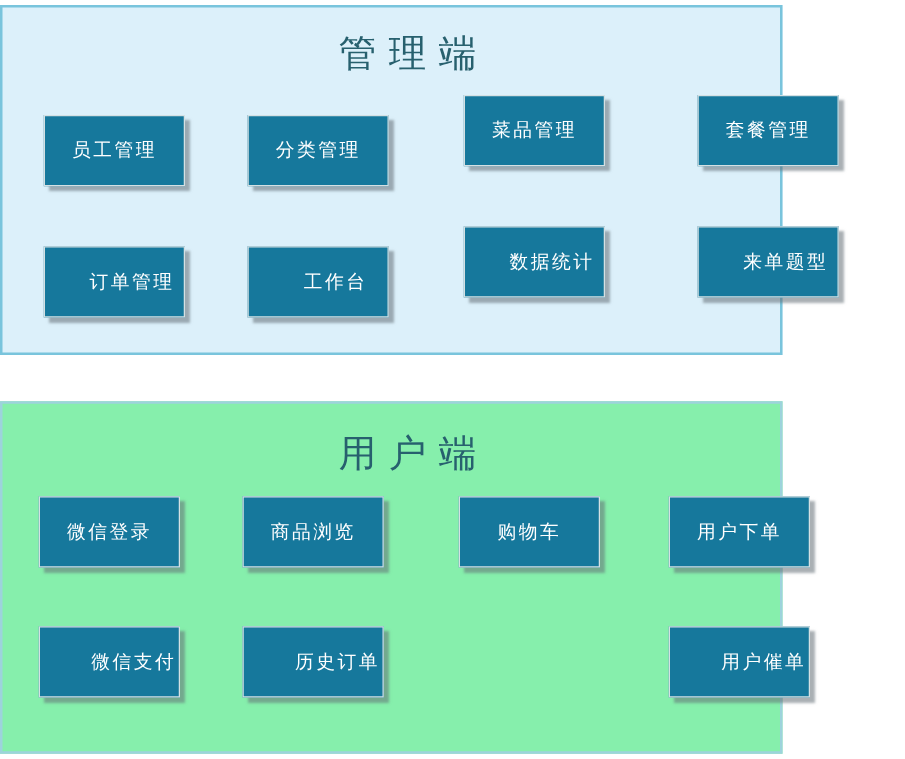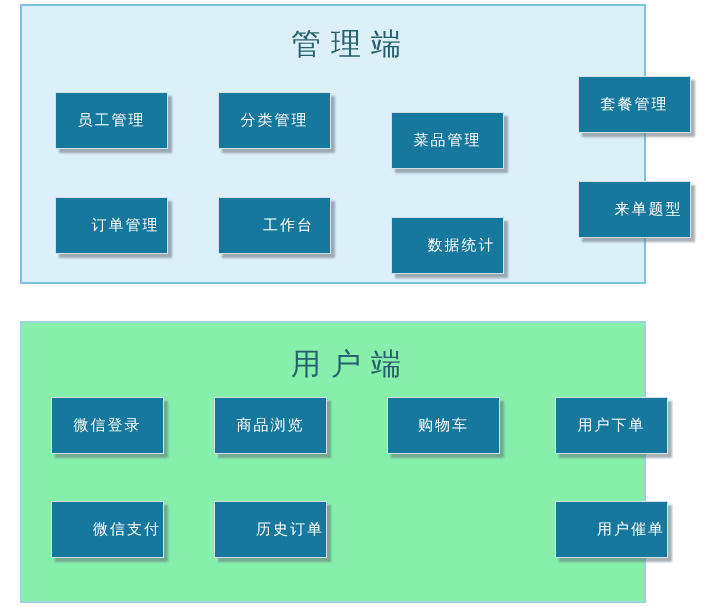--- a/index.html
+++ b/index.html
@@ -10,21 +10,21 @@
   .canvas {
     position: relative;
     width: 724px;
     height: 607px;
     background: #ffffff;
     overflow: hidden;
     font-family: "DejaVu Sans", "Liberation Sans", sans-serif;
   }
   .panel {
     position: absolute;
-    left: 20px;
+    left: 0;
     width: 626px;
     box-sizing: border-box;
     border: 2px solid;
   }
   .panel-admin {
     top: 4px;
     height: 280px;
     background: #dcf0fa;
     border-color: #79c4dc;
   }
@@ -61,21 +61,21 @@
     font-size: 15px;
     letter-spacing: 2px;
     display: flex;
     align-items: center;
     justify-content: center;
     white-space: nowrap;
   }
   
   .panel-admin .c1 { left: 33px; margin-top: 16px; }
   .panel-admin .c2 { left: 196px; margin-top: 16px; }
-  .panel-admin .c3 { left: 369px; margin-top: 36px; }
+  .panel-admin .c3 { left: 369px; }
   .panel-admin .c4 { left: 536px; margin-left: 20px; }
   .panel-admin .r1 { top: 70px; }
   .panel-admin .r2 { top: 175px; padding-left: 28px; }
   .panel-user .c1 { left: 29px; }
   .panel-user .c2 { left: 192px; }
   .panel-user .c3 { left: 365px; }
   .panel-user .c4 { left: 533px; }
   .panel-user .r1 { top: 74px; }
   .panel-user .r2 { top: 178px; padding-left: 39px; }
 </style>

